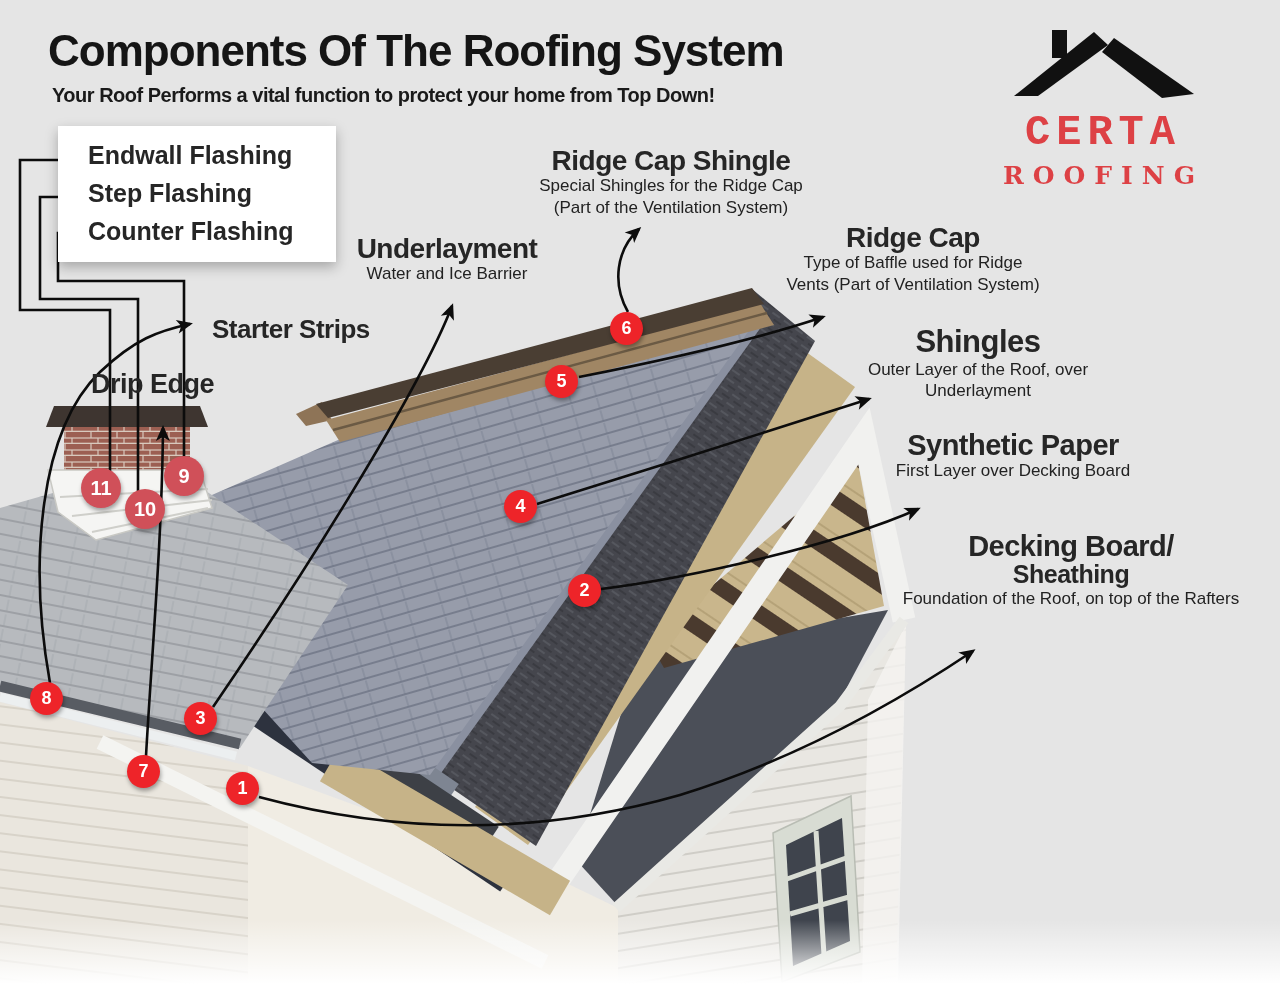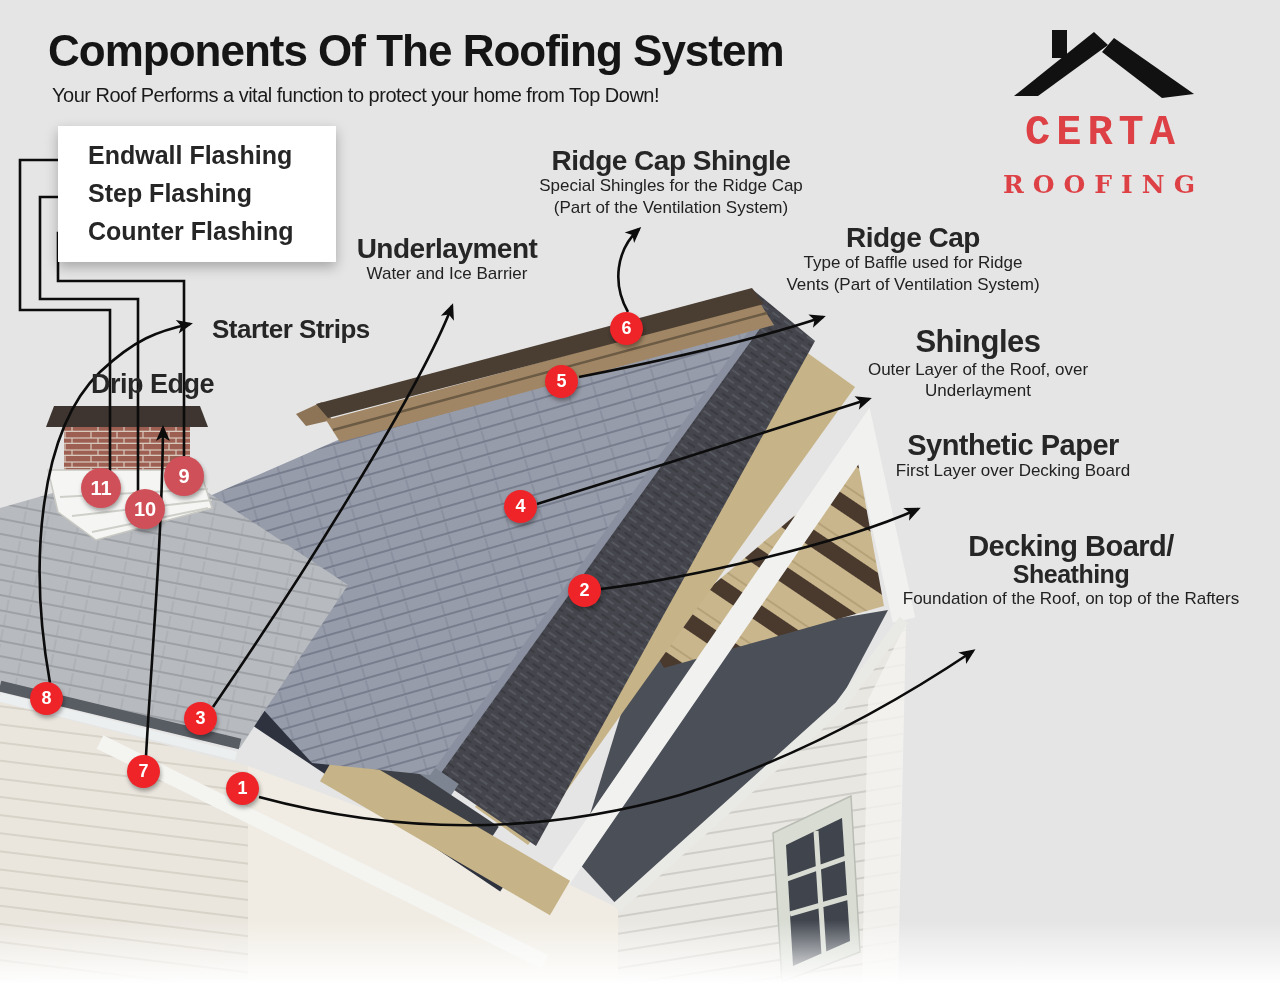--- a/index.html
+++ b/index.html
@@ -8,26 +8,26 @@
     --marker-red-muted:#d05059;
     --line-black:#0c0c0c;
     --text-black:#1c1c1c;
   }
   *{margin:0;padding:0;box-sizing:border-box;}
   body{background:#ffffff;font-family:"Liberation Sans", sans-serif;color:var(--text-black);}
   .stage{position:relative;width:1280px;height:984px;background:#e5e5e5;overflow:hidden;}
   .stage svg.scene{position:absolute;left:0;top:0;}
 
   .page-title{position:absolute;left:48px;top:26px;font-size:44px;font-weight:bold;letter-spacing:-1px;color:#151515;white-space:nowrap;}
-  .page-subtitle{position:absolute;left:52px;top:84px;font-size:20px;font-weight:normal;letter-spacing:-0.5px;color:#1a1a1a;white-space:nowrap;}
+  .page-subtitle{position:absolute;left:52px;top:84px;font-size:20px;font-weight:bold;letter-spacing:-0.5px;color:#1a1a1a;white-space:nowrap;}
 
   .logo{position:absolute;left:1003px;top:24px;width:200px;text-align:center;}
   .logo .roof-glyph{display:block;margin:0 auto;}
   .logo .brand{color:var(--accent-red);font-family:Liberation Mono, monospace;font-weight:bold;font-size:42px;letter-spacing:6px;line-height:1.0;margin-top:10px;}
-  .logo .brand-sub{color:var(--accent-red);font-family:"DejaVu Serif", serif;font-weight:bold;font-size:25px;letter-spacing:9px;line-height:1.1;margin-top:17px;}
+  .logo .brand-sub{color:var(--accent-red);font-family:"DejaVu Serif", serif;font-weight:bold;font-size:25px;letter-spacing:9px;line-height:1.1;margin-top:8px;}
 
   .flash-box{position:absolute;left:58px;top:126px;width:278px;height:136px;background:#fff;box-shadow:0 5px 12px rgba(0,0,0,.28);padding:10px 0 0 30px;}
   .flash-box .fl{font-size:25px;font-weight:bold;line-height:38px;color:#262626;white-space:nowrap;}
 
   .callout{position:absolute;text-align:center;}
   .co-title{font-weight:bold;color:#262626;letter-spacing:-0.5px;white-space:nowrap;line-height:1.05;}
   .co-sub{font-size:17px;color:#222;white-space:nowrap;line-height:1.25;}
   .callout.left-align{text-align:left;}
 
   .marker{position:absolute;border-radius:50%;color:#fff;font-weight:bold;display:flex;align-items:center;justify-content:center;box-shadow:1px 3px 4px rgba(0,0,0,.35);}

